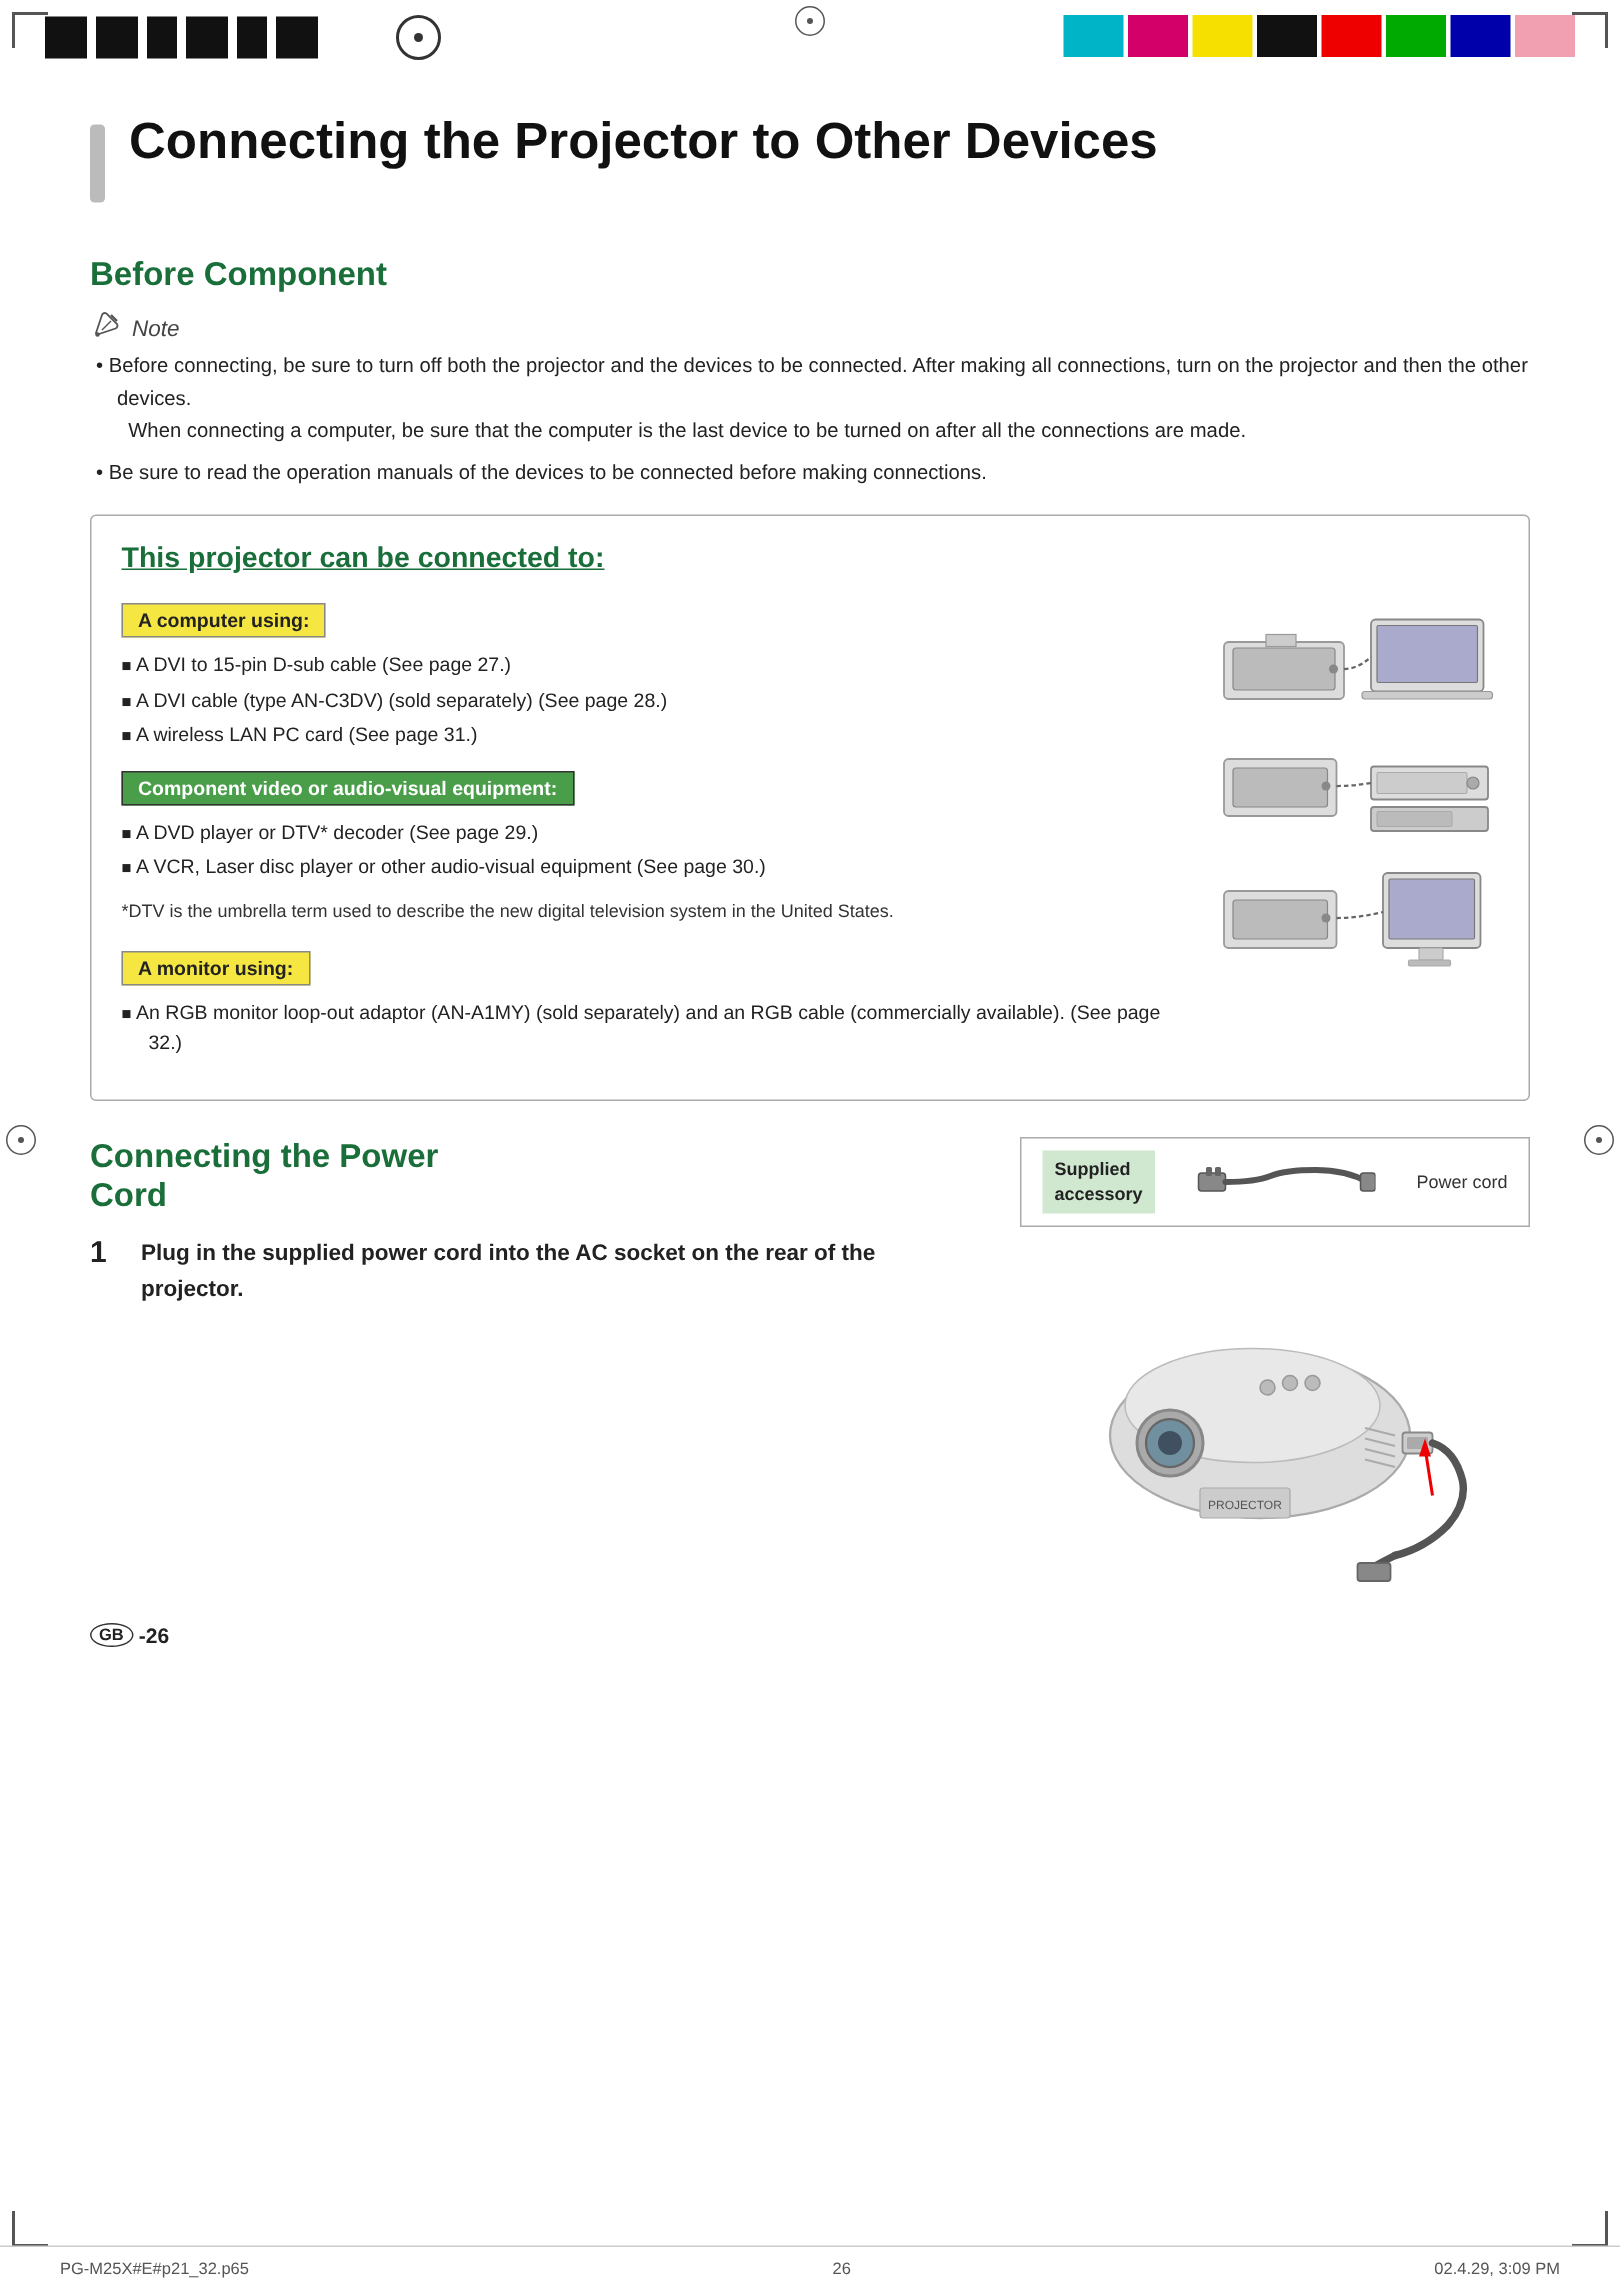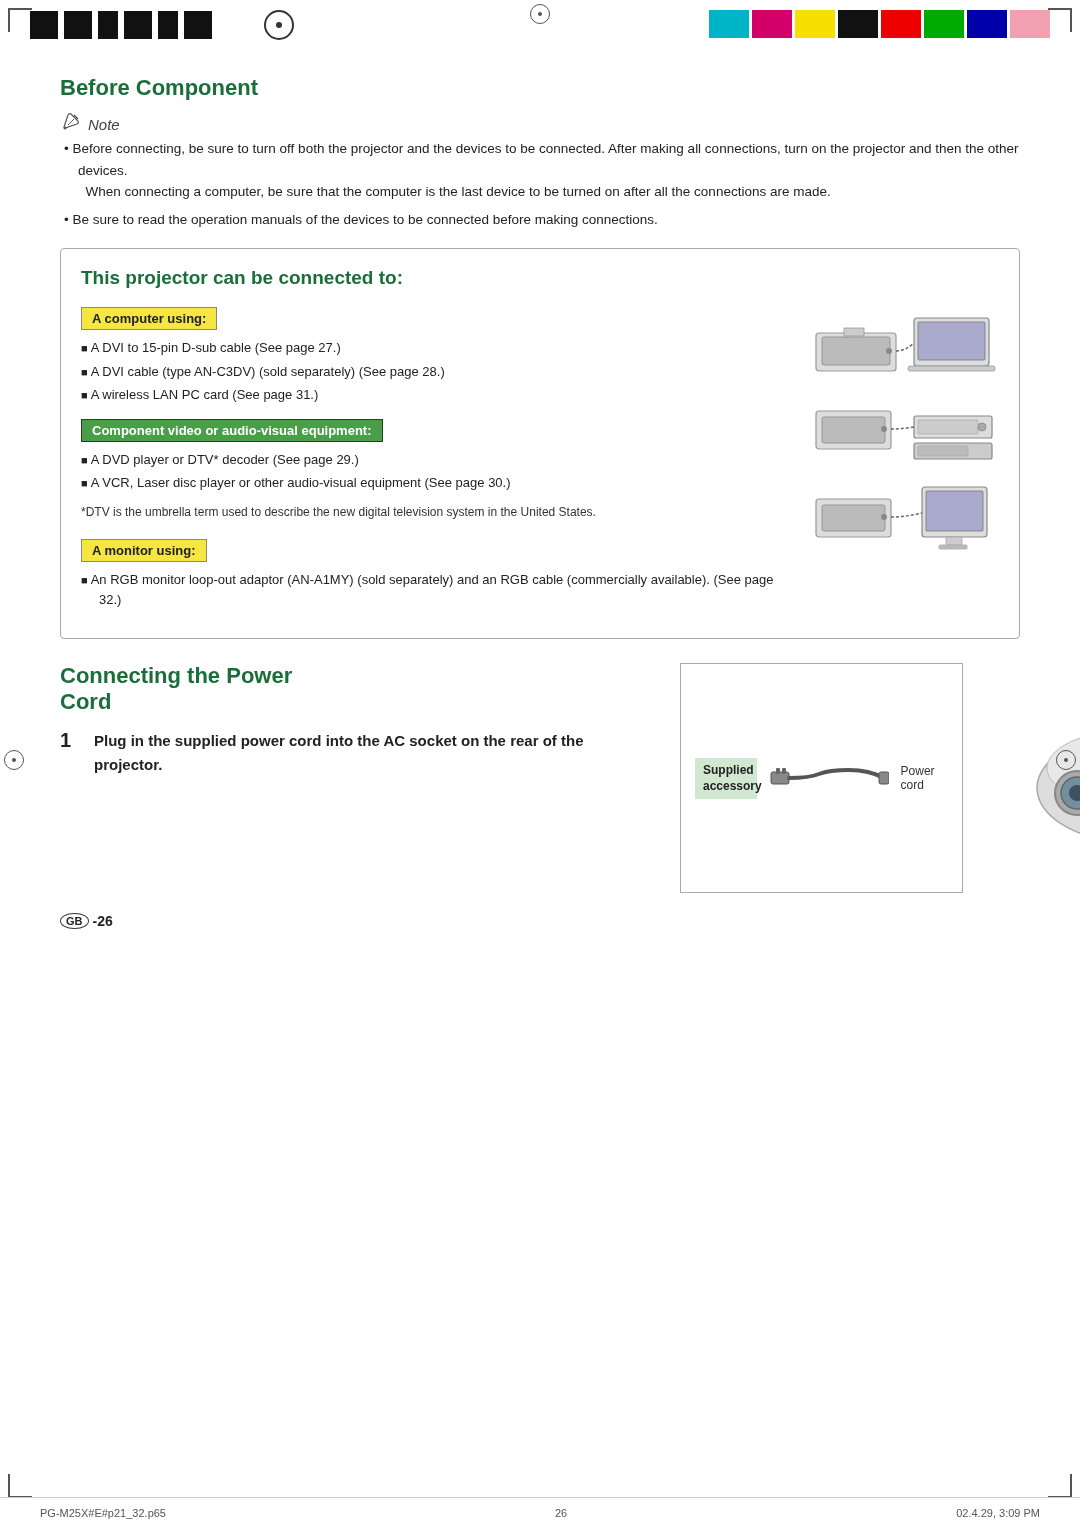--- a/index.html
+++ b/index.html
@@ -118,20 +118,21 @@
       border-radius: 4px;
       padding: 18px 20px 18px 20px;
       margin-bottom: 24px;
     }
 
     .box-title {
       font-size: 19px;
       font-weight: bold;
       color: #1a6e3a;
       margin-bottom: 14px;
+      text-decoration: underline;
     }
 
     .connection-inner {
       display: flex;
       gap: 14px;
     }
     .connection-left {
       flex: 1;
     }
     .connection-right {
@@ -195,20 +196,21 @@
       gap: 30px;
       align-items: flex-start;
       margin-top: 10px;
     }
     .power-left {
       flex: 1;
     }
     .power-right {
       width: 340px;
       display: flex;
+      flex-direction: column;
       gap: 14px;
     }
 
     .power-heading {
       font-size: 22px;
       font-weight: bold;
       color: #1a6e3a;
       margin-bottom: 14px;
     }
 
@@ -353,20 +355,24 @@
     <div class="color-bar color-bar-black"></div>
     <div class="color-bar color-bar-red"></div>
     <div class="color-bar color-bar-green"></div>
     <div class="color-bar color-bar-blue"></div>
     <div class="color-bar color-bar-pink"></div>
   </div>
 </div>
 
 <div class="content">
 
+  <div style="display:flex; align-items:center; margin-bottom:28px;">
+    <div style="width:10px; height:52px; background:#bbb; border-radius:3px; margin-right:16px;"></div>
+    <h1 class="page-title" style="font-size:34px; font-weight:bold; color:#111;">Connecting the Projector to Other Devices</h1>
+  </div>
 
   <h2 class="section-heading">Before Component</h2>
 
   <div class="note-row">
     <span class="note-icon">
       
       <svg width="22" height="22" viewBox="0 0 22 22">
         <path d="M4 16 L8 4 Q9 2 11 3 L18 10 Q19 12 17 13 L5 17 Z" stroke="#555" stroke-width="1.2" fill="none"></path>
         <path d="M8 14 L14 8" stroke="#555" stroke-width="1" fill="none"></path>
         <circle cx="5" cy="17" r="1.5" fill="#555"></circle>

